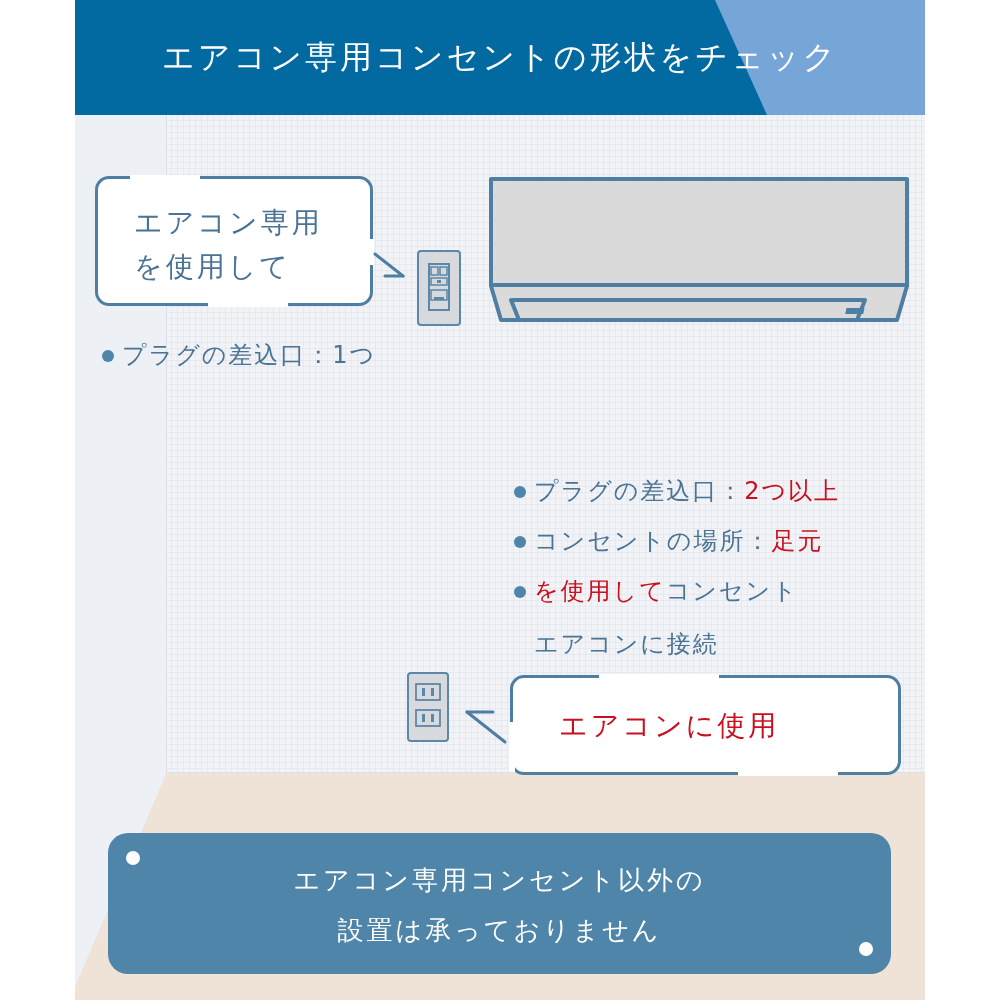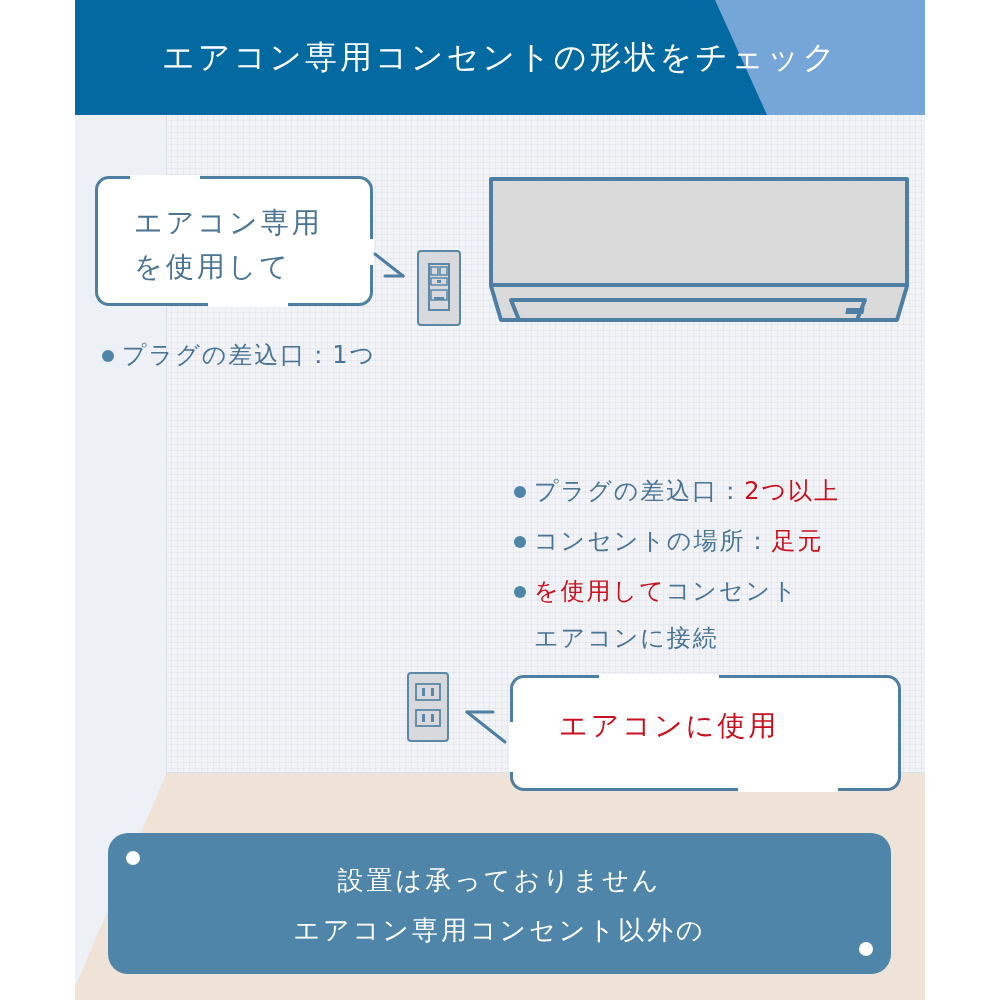--- a/index.html
+++ b/index.html
@@ -152,50 +152,50 @@
       <span class="dot"></span>
       <span>プラグの差込口：</span><span class="red">2つ以上</span>
     </li>
     <li>
       <span class="dot"></span>
       <span>コンセントの場所：</span><span class="red">足元</span>
     </li>
     <li>
       <span class="dot"></span>
       <span class="red">を使用して</span><span>コンセント</span>
-      <span class="cont" style="margin-top:17px;">エアコンに接続</span>
+      <span class="cont" style="margin-top:23px;">エアコンに接続</span>
     </li>
   </ul>
 
   <div class="outlet" style="left:332px; top:672px; width:42px; height:70px;">
     <svg width="38" height="66" viewBox="0 0 38 66">
       <rect x="7" y="10" width="24" height="16" fill="none" stroke="#5b87a8" stroke-width="1.8"></rect>
       <rect x="13" y="14" width="3" height="8" fill="#5b87a8"></rect>
       <rect x="22" y="14" width="3" height="8" fill="#5b87a8"></rect>
       <rect x="7" y="36" width="24" height="16" fill="none" stroke="#5b87a8" stroke-width="1.8"></rect>
       <rect x="13" y="40" width="3" height="8" fill="#5b87a8"></rect>
       <rect x="22" y="40" width="3" height="8" fill="#5b87a8"></rect>
     </svg>
   </div>
   <svg class="pointer" style="left:388px; top:706px;" width="48" height="40">
     <line x1="4" y1="6" x2="30" y2="6" stroke="#4e7ea1" stroke-width="3" stroke-linecap="round"></line>
     <line x1="4" y1="6" x2="42" y2="36" stroke="#4e7ea1" stroke-width="3" stroke-linecap="round"></line>
   </svg>
 
-  <div class="callout" style="left:435px; top:675px; width:391px; height:116px;">
+  <div class="callout" style="left:435px; top:675px; width:391px; height:100px;">
     <div class="gap" style="left:86px; top:-4px; width:120px;"></div>
     <div class="gap" style="left:-4px; top:44px; width:6px; height:50px;"></div>
     <div class="gap" style="right:60px; bottom:-4px; width:100px;"></div>
     <div class="callout-text red-text" style="left:46px; top:26px;">
       <div>エアコンに使用</div>
     </div>
   </div>
 
   <div class="note">
     <div class="hole" style="left:18px; top:18px;"></div>
     <div class="hole" style="right:18px; bottom:18px;"></div>
     <div class="note-text">
+      <div>エアコン専用コンセント以外の</div>
       <div>設置は承っておりません</div>
-      <div>エアコン専用コンセント以外の</div>
     </div>
   </div>
 
 </div>
 
 </body></html>

